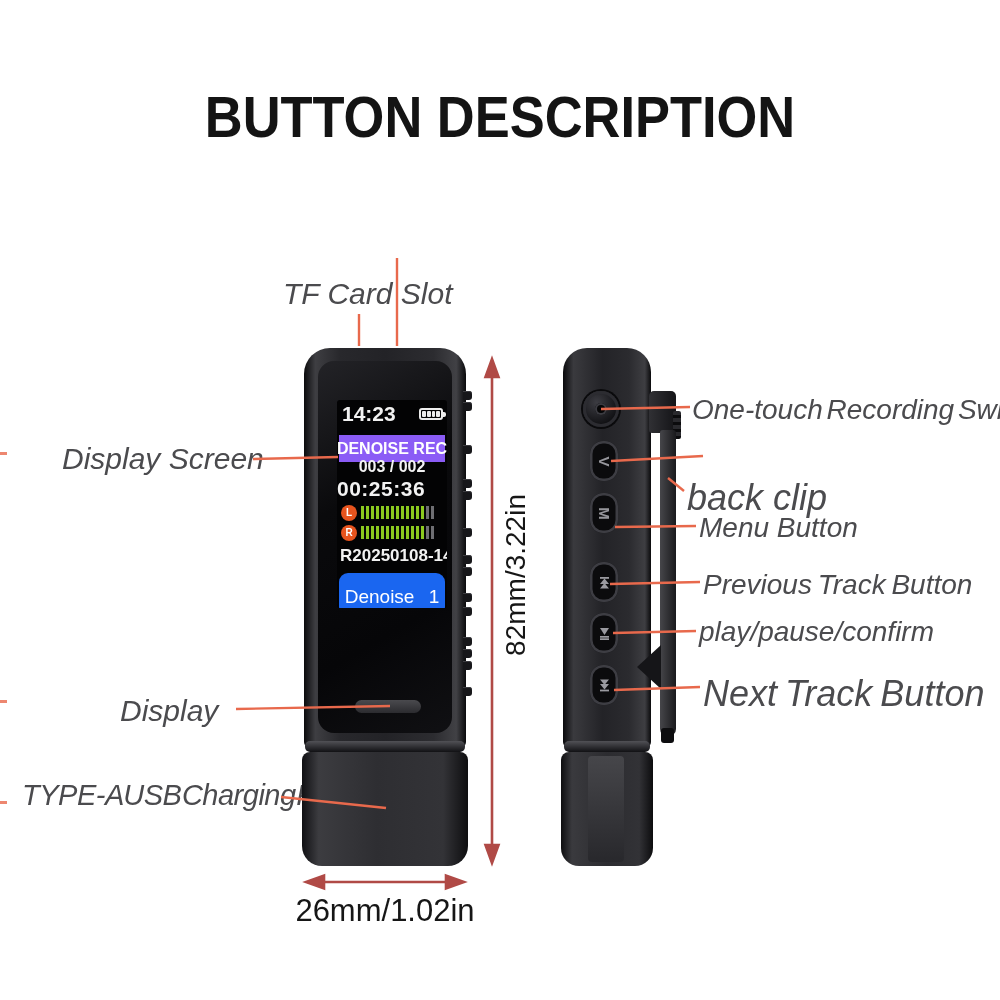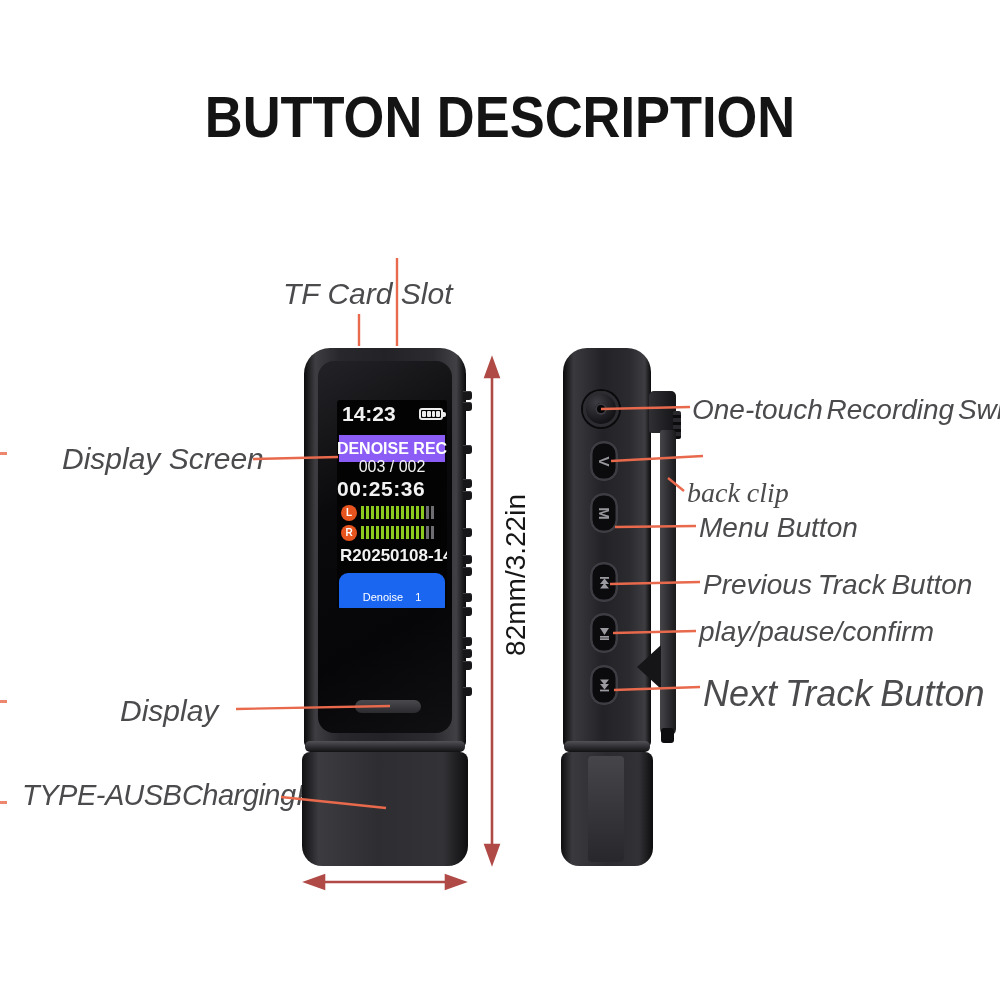--- a/index.html
+++ b/index.html
@@ -13,21 +13,21 @@
 
   
   .callout { position:absolute; font-style:italic; color:#4b4b4e; white-space:nowrap; }
   .c-typec   { top:224px; left:0; right:0; text-align:center; font-size:30px; letter-spacing:-0.3px; }
   .c-tf      { top:277px; left:283px; font-size:30px; }
   .c-display { top:442px; left:62px;  font-size:30px; }
   .c-speaker { top:694px; left:120px; font-size:30px; }
   .c-typea   { top:779px; left:22px;  font-size:29px; word-spacing:-7px; letter-spacing:-0.5px; }
   .c-r0 { top:394px; left:692px; font-size:28px; word-spacing:-4px; }
   .c-r1 { top:441px; left:706px; font-size:28px; }
-  .c-r2 { top:477px; left:687px; font-size:28px;font-family:Liberation Serif, serif; }
+  .c-r2 { top:477px; left:687px; font-size:36px; }
   .c-r3 { top:512px; left:699px; font-size:28px; }
   .c-r4 { top:569px; left:703px; font-size:28px; word-spacing:-2px; }
   .c-r5 { top:616px; left:699px; font-size:28px; }
   .c-r6 { top:673px; left:703px; font-size:36px; word-spacing:-2px; }
 
   
   .dim-v { position:absolute; left:500px; top:494px; writing-mode:vertical-rl;
            transform:rotate(180deg); font-size:28px; color:#161616; }
   .dim-h { position:absolute; top:893px; left:260px; width:250px; text-align:center;
            font-size:31px; color:#161616; }
@@ -57,36 +57,36 @@
   .scr-time { font-size:21px; font-weight:bold; }
   .battery { position:relative; width:24px; height:12px; border:2px solid #ececec;
              border-radius:3px; display:flex; gap:1px; padding:1px; box-sizing:border-box; }
   .battery::after { content:""; position:absolute; right:-5px; top:2px; width:3px; height:5px;
              background:#ececec; border-radius:0 2px 2px 0; }
   .battery span { flex:1; background:#ececec; border-radius:1px; }
   .scr-banner { position:absolute; top:27px; left:2px; right:2px; height:27px; background:#8b5cf6;
              color:#fff; font-weight:bold; font-size:16px; display:flex; align-items:center;
              justify-content:center; white-space:nowrap;margin-top:8px; }
   .scr-counter { position:absolute; top:58px; left:0; right:0; text-align:center;
-             font-size:16px; font-weight:normal; }
+             font-size:16px; font-weight:bold; }
   .scr-elapsed { position:absolute; top:77px; left:0; right:0; text-align:left;
              font-size:21px; font-weight:bold; letter-spacing:0.5px; }
   .meter-row { position:absolute; left:4px; right:3px; height:17px;
              display:flex; align-items:center; gap:4px; }
   .m1 { top:104px; } .m2 { top:124px; }
   .lr-badge { width:16px; height:16px; border-radius:50%; background:#e8541e; color:#fff;
              font-size:10px; font-weight:bold; display:flex; align-items:center;
              justify-content:center; flex:none; }
   .bars { display:flex; gap:2px; }
   .bars span { width:3px; height:13px; background:#8bc91f; }
   .bars span.off { background:#6e6e72; }
   .scr-fname { position:absolute; top:146px; left:3px; right:0; font-size:17px;
              font-weight:bold; white-space:nowrap; }
   .scr-blue { position:absolute; top:173px; left:2px; right:2px; height:47px; background:#1a66f0;
-             border-radius:9px; color:#fff; font-size:11px; display:flex; align-items:center;
+             border-radius:9px; color:#fff; font-size:19px; display:flex; align-items:center;
              justify-content:center; word-spacing:9px; }
 
   
   .side-body { position:absolute; left:563px; top:348px; width:88px; height:400px;
       background:linear-gradient(90deg,#0a0a0c 0%,#3a3a3e 12%,#232327 45%,#2b2b2f 75%,#3e3e42 93%,#0a0a0c 100%);
       border-radius:24px 24px 6px 6px; }
   .joint-side { position:absolute; left:564px; top:741px; width:86px; height:11px;
       background:linear-gradient(180deg,#515156,#111114); border-radius:5px; }
   .cap-side { position:absolute; left:561px; top:752px; width:92px; height:114px;
       background:linear-gradient(90deg,#0e0e10 0%,#3a3a3e 12%,#2c2c30 50%,#323236 85%,#0c0c0e 100%);
@@ -287,14 +287,15 @@
       <polygon points="324,875.5 324,888.5 306,882"></polygon>
       <polygon points="446,875.5 446,888.5 464,882"></polygon>
     </g>
   </svg>
 
   <div class="edge-dash" style="top:452px"></div>
   <div class="edge-dash" style="top:700px"></div>
   <div class="edge-dash" style="top:801px"></div>
 
   <div class="dim-v">82mm/3.22in</div>
+  <div class="dim-h">26mm/1.02in</div>
 
 </div>
 
 </body></html>

